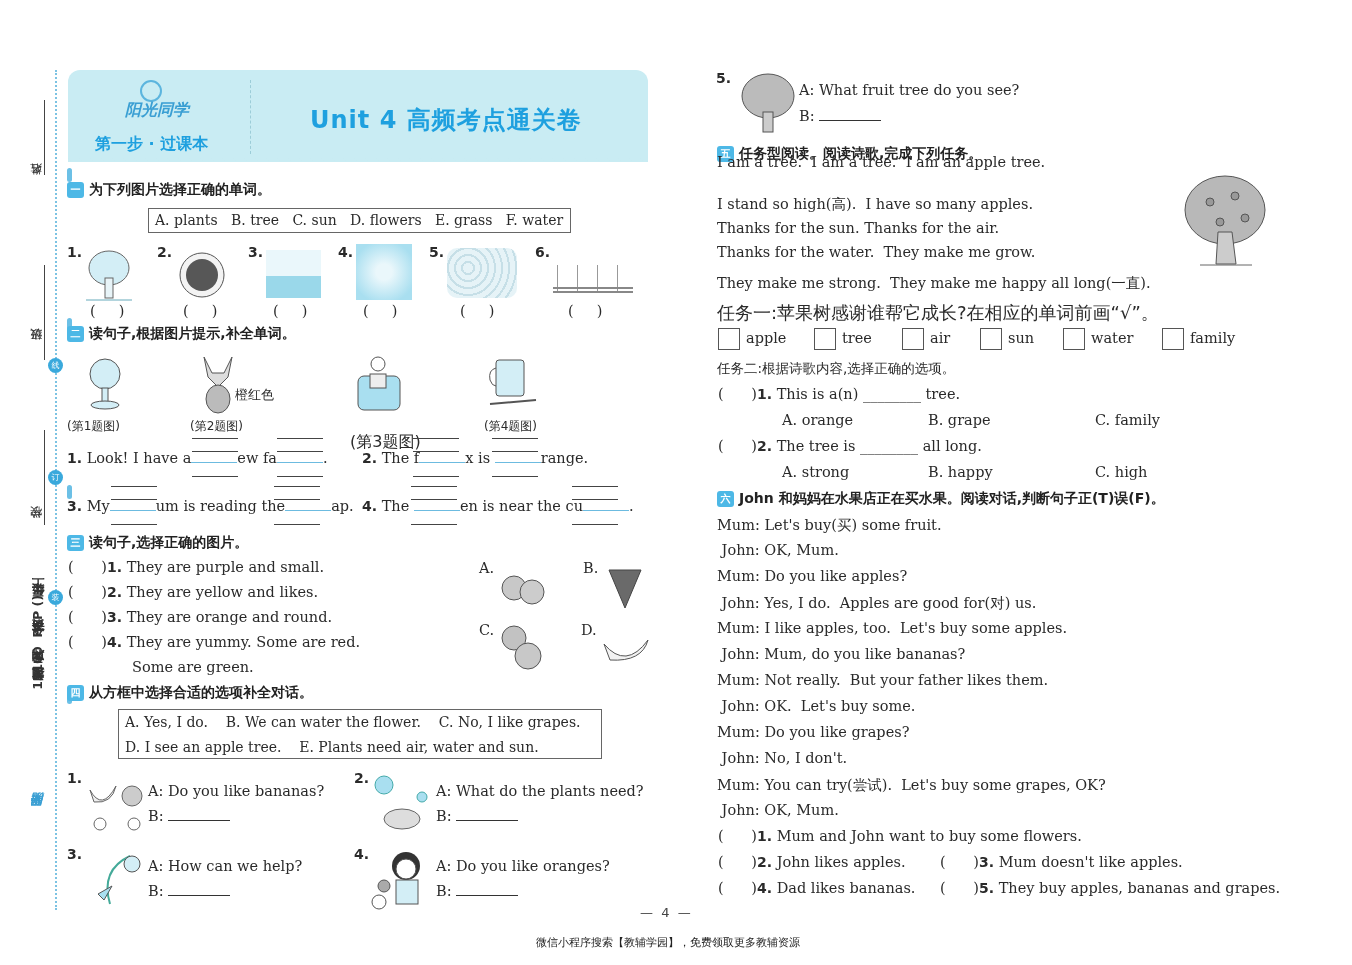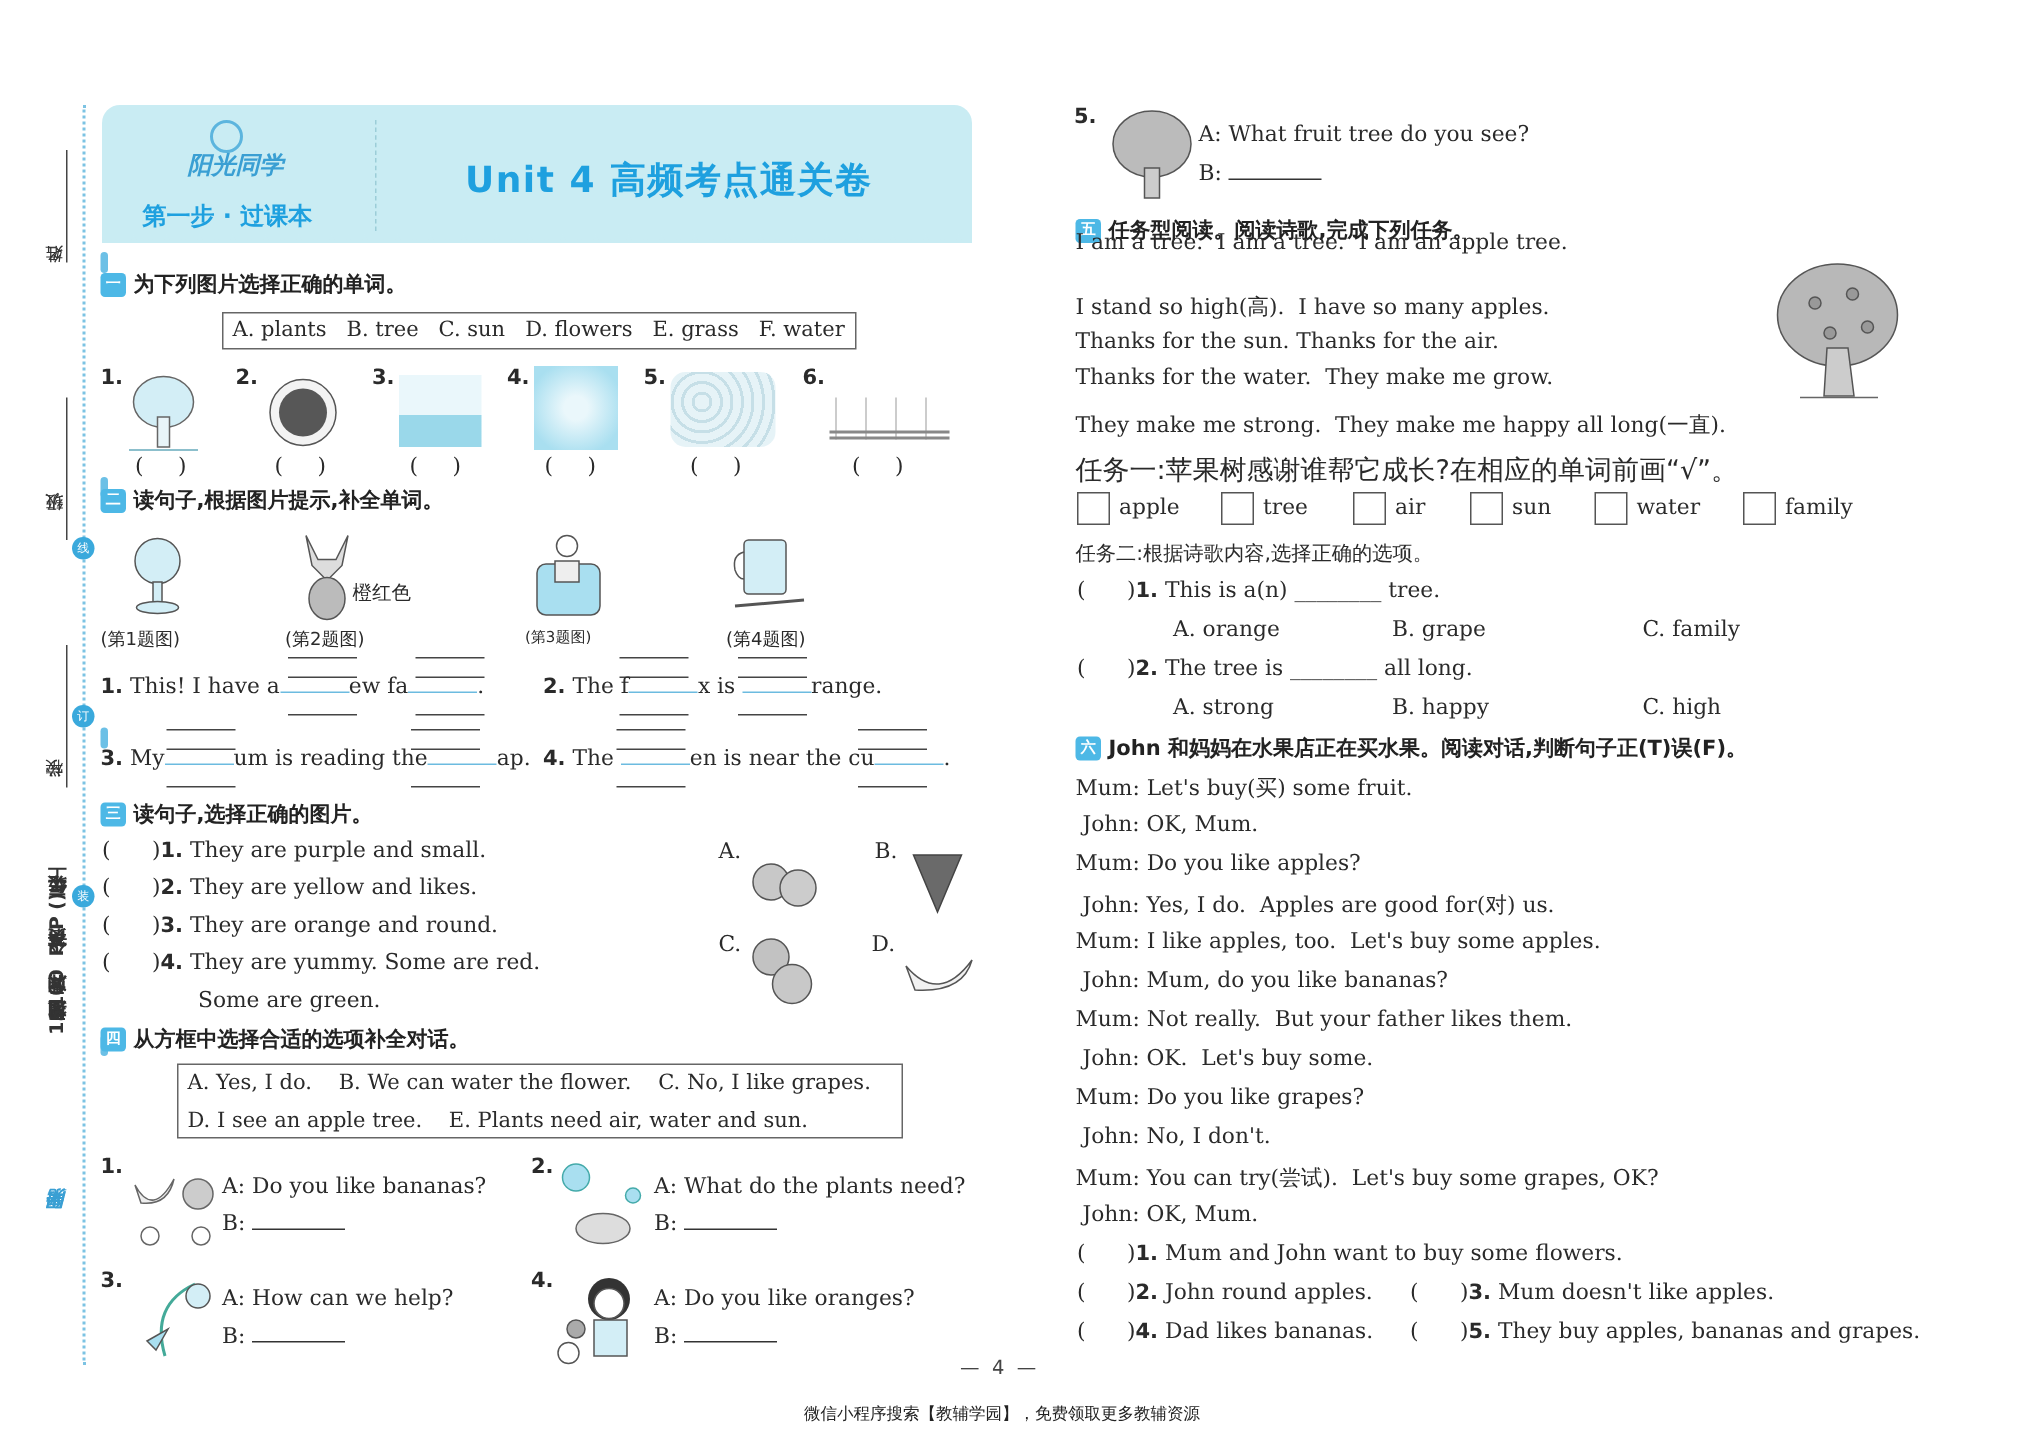--- a/index.html
+++ b/index.html
@@ -138,39 +138,39 @@
     <rect x="14" y="20" width="16" height="14" fill="#eee" stroke="#555"></rect>
 </svg>
 <svg class="pic" style="left:486px;top:358px" width="54" height="52">
   <rect x="10" y="2" width="28" height="36" rx="3" fill="#d3eef6" stroke="#555"></rect>
     <path d="M10 10 Q2 12 4 22 Q6 28 10 28" fill="none" stroke="#555"></path>
     <line x1="4" y1="46" x2="50" y2="42" stroke="#555" stroke-width="2"></line>
 </svg>
 
 <span class="txt sans" style="left:67px;top:418px;font-size:12px">(第1题图)</span>
 <span class="txt sans" style="left:190px;top:418px;font-size:12px">(第2题图)</span>
-<span class="txt sans" style="left:350px;top:418px;font-size:10px">(第3题图)</span>
+<span class="txt sans" style="left:350px;top:432px;font-size:16px">(第3题图)</span>
 <span class="txt sans" style="left:484px;top:418px;font-size:12px">(第4题图)</span>
 
 <div class="bline" style="left:192px;top:438px"></div>
 <div class="bline" style="left:192px;top:451px"></div>
 <div class="bline" style="left:192px;top:476px"></div>
 <div class="bline" style="left:277px;top:438px"></div>
 <div class="bline" style="left:277px;top:451px"></div>
 <div class="bline" style="left:277px;top:476px"></div>
 <div class="bline" style="left:413px;top:438px"></div>
 <div class="bline" style="left:413px;top:451px"></div>
 <div class="bline" style="left:413px;top:476px"></div>
 <div class="bline" style="left:492px;top:438px"></div>
 <div class="bline" style="left:492px;top:451px"></div>
 <div class="bline" style="left:492px;top:476px"></div>
 
 <div class="txt" style="left:67px;top:450px">
   <span class="num">1.</span>
-  <span>This! I have a</span><span class="blank-blue"></span><span>ew fa</span><span class="blank-blue"></span><span>.</span>
+  <span>Look! I have a</span><span class="blank-blue"></span><span>ew fa</span><span class="blank-blue"></span><span>.</span>
 </div>
 <div class="txt" style="left:362px;top:450px">
   <span class="num">2.</span>
   <span>The f</span><span class="blank-blue"></span><span>x is</span> <span class="blank-blue"></span><span>range.</span>
 </div>
 
 <div class="bline" style="left:111px;top:486px"></div>
 <div class="bline" style="left:111px;top:499px"></div>
 <div class="bline" style="left:111px;top:524px"></div>
 <div class="bline" style="left:274px;top:486px"></div>
@@ -333,20 +333,20 @@
   <div class="txt" style="left:717px;top:646px;white-space:pre"> John: Mum, do you like bananas?</div>
   <div class="txt" style="left:717px;top:672px;white-space:pre">Mum: Not really.  But your father likes them.</div>
   <div class="txt" style="left:717px;top:698px;white-space:pre"> John: OK.  Let's buy some.</div>
   <div class="txt" style="left:717px;top:724px;white-space:pre">Mum: Do you like grapes?</div>
   <div class="txt" style="left:717px;top:750px;white-space:pre"> John: No, I don't.</div>
   <div class="txt" style="left:717px;top:776px;white-space:pre">Mum: You can try(尝试).  Let's buy some grapes, OK?</div>
   <div class="txt" style="left:717px;top:802px;white-space:pre"> John: OK, Mum.</div>
 </div>
 <div>
   <div class="txt" style="left:718px;top:828px"><span style="white-space:pre">(      )</span><span class="num">1.</span> <span>Mum and John want to buy some flowers.</span></div>
-  <div class="txt" style="left:718px;top:854px"><span style="white-space:pre">(      )</span><span class="num">2.</span> <span>John round apples.</span></div>
+  <div class="txt" style="left:718px;top:854px"><span style="white-space:pre">(      )</span><span class="num">2.</span> <span>John likes apples.</span></div>
   <div class="txt" style="left:940px;top:854px"><span style="white-space:pre">(      )</span><span class="num">3.</span> <span>Mum doesn't like apples.</span></div>
   <div class="txt" style="left:718px;top:880px"><span style="white-space:pre">(      )</span><span class="num">4.</span> <span>Dad likes bananas.</span></div>
   <div class="txt" style="left:940px;top:880px"><span style="white-space:pre">(      )</span><span class="num">5.</span> <span>They buy apples, bananas and grapes.</span></div>
 </div>
 
 <div class="page-num" style="white-space:pre">—  4  —</div>
 <div class="footer-note">微信小程序搜索【教辅学园】，免费领取更多教辅资源</div>
 
 </body></html>

